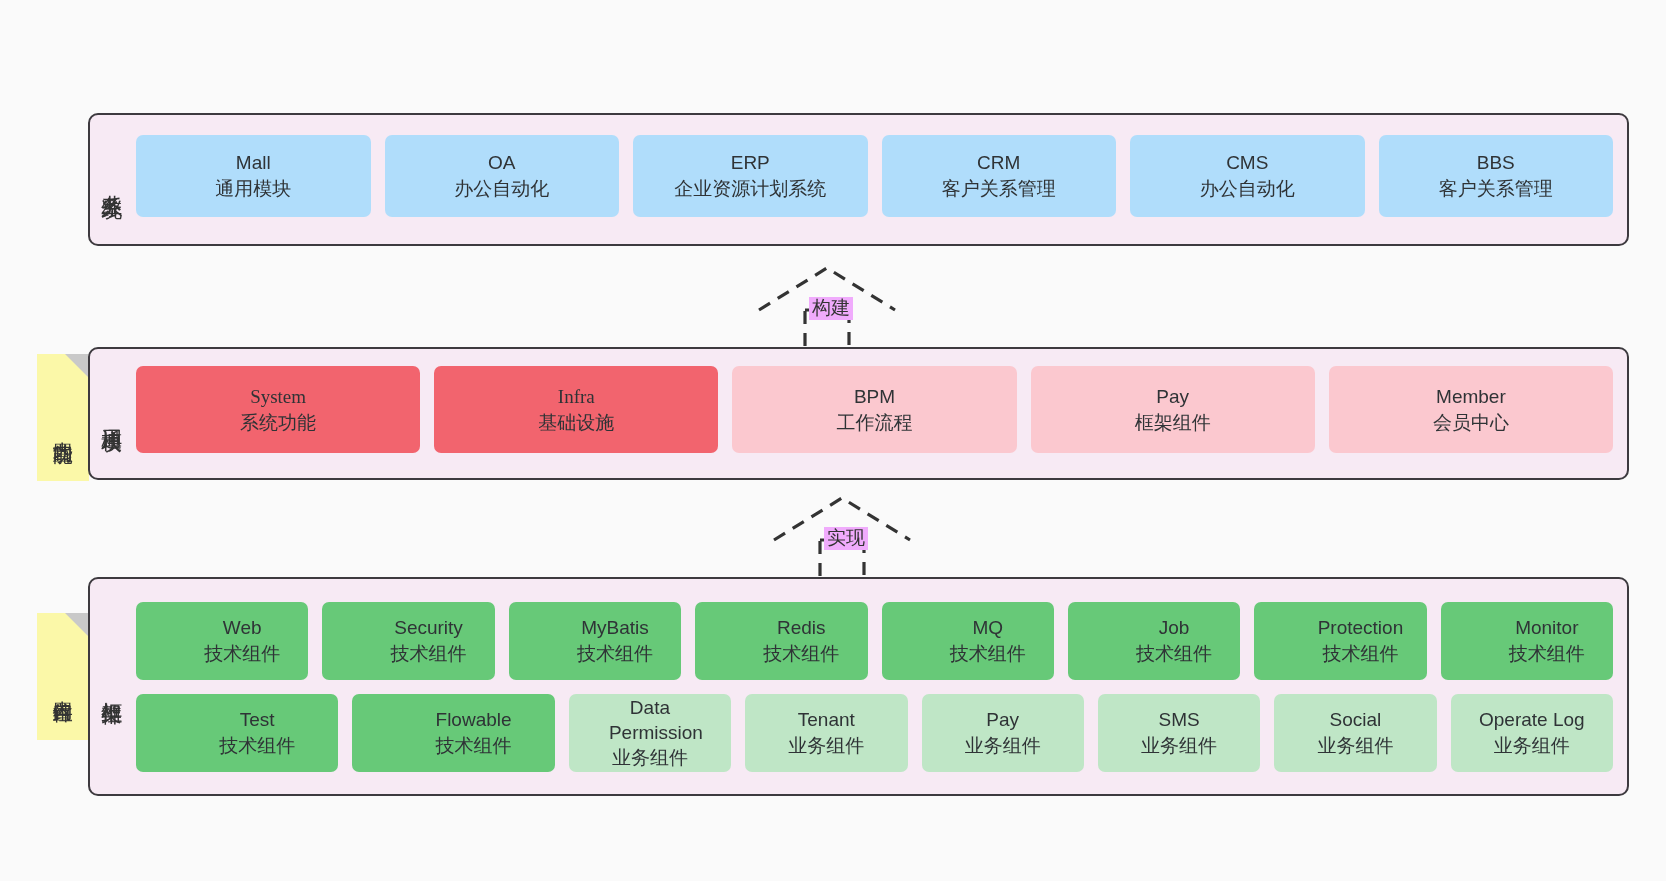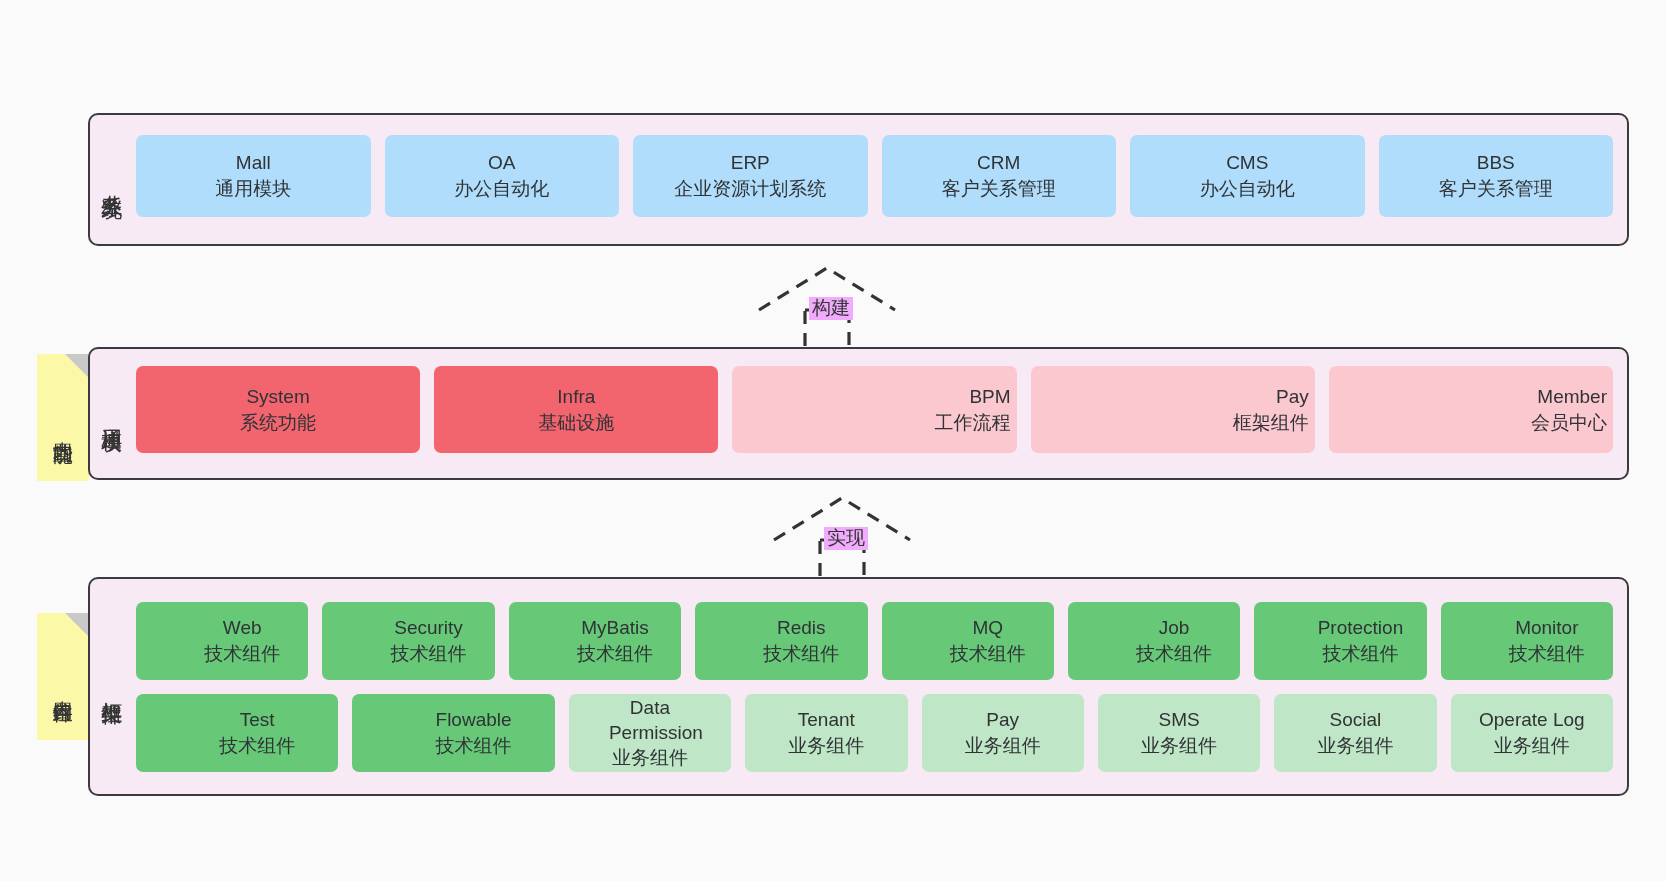--- a/index.html
+++ b/index.html
@@ -70,22 +70,22 @@
     font-size:19px;
     line-height:1.32;
     color:#2f3336;
     box-sizing:border-box;
     padding:4px 6px;
     min-width:0;
   }
   .node .t1{white-space:normal;}
   .node .t2{white-space:nowrap;}
   .node.blue{background:#b0ddfb;height:82px;}
-  .node.red{background:#f2646e;height:87px;}
-  .node.pink{background:#fbc8cf;height:87px;align-items:flex-end;}
+  .node.red{background:#f2646e;height:87px;font-family:Liberation Serif, serif;}
+  .node.pink{background:#fbc8cf;height:87px;}
   .node.green{background:#67c978;height:78px;padding-left:46px;}
   .node.lightgreen{background:#bfe6c6;height:78px;}
 
   
   .note{
     position:absolute;
     background:#fbf8a8;
     box-sizing:border-box;
     display:flex;
     align-items:center;

